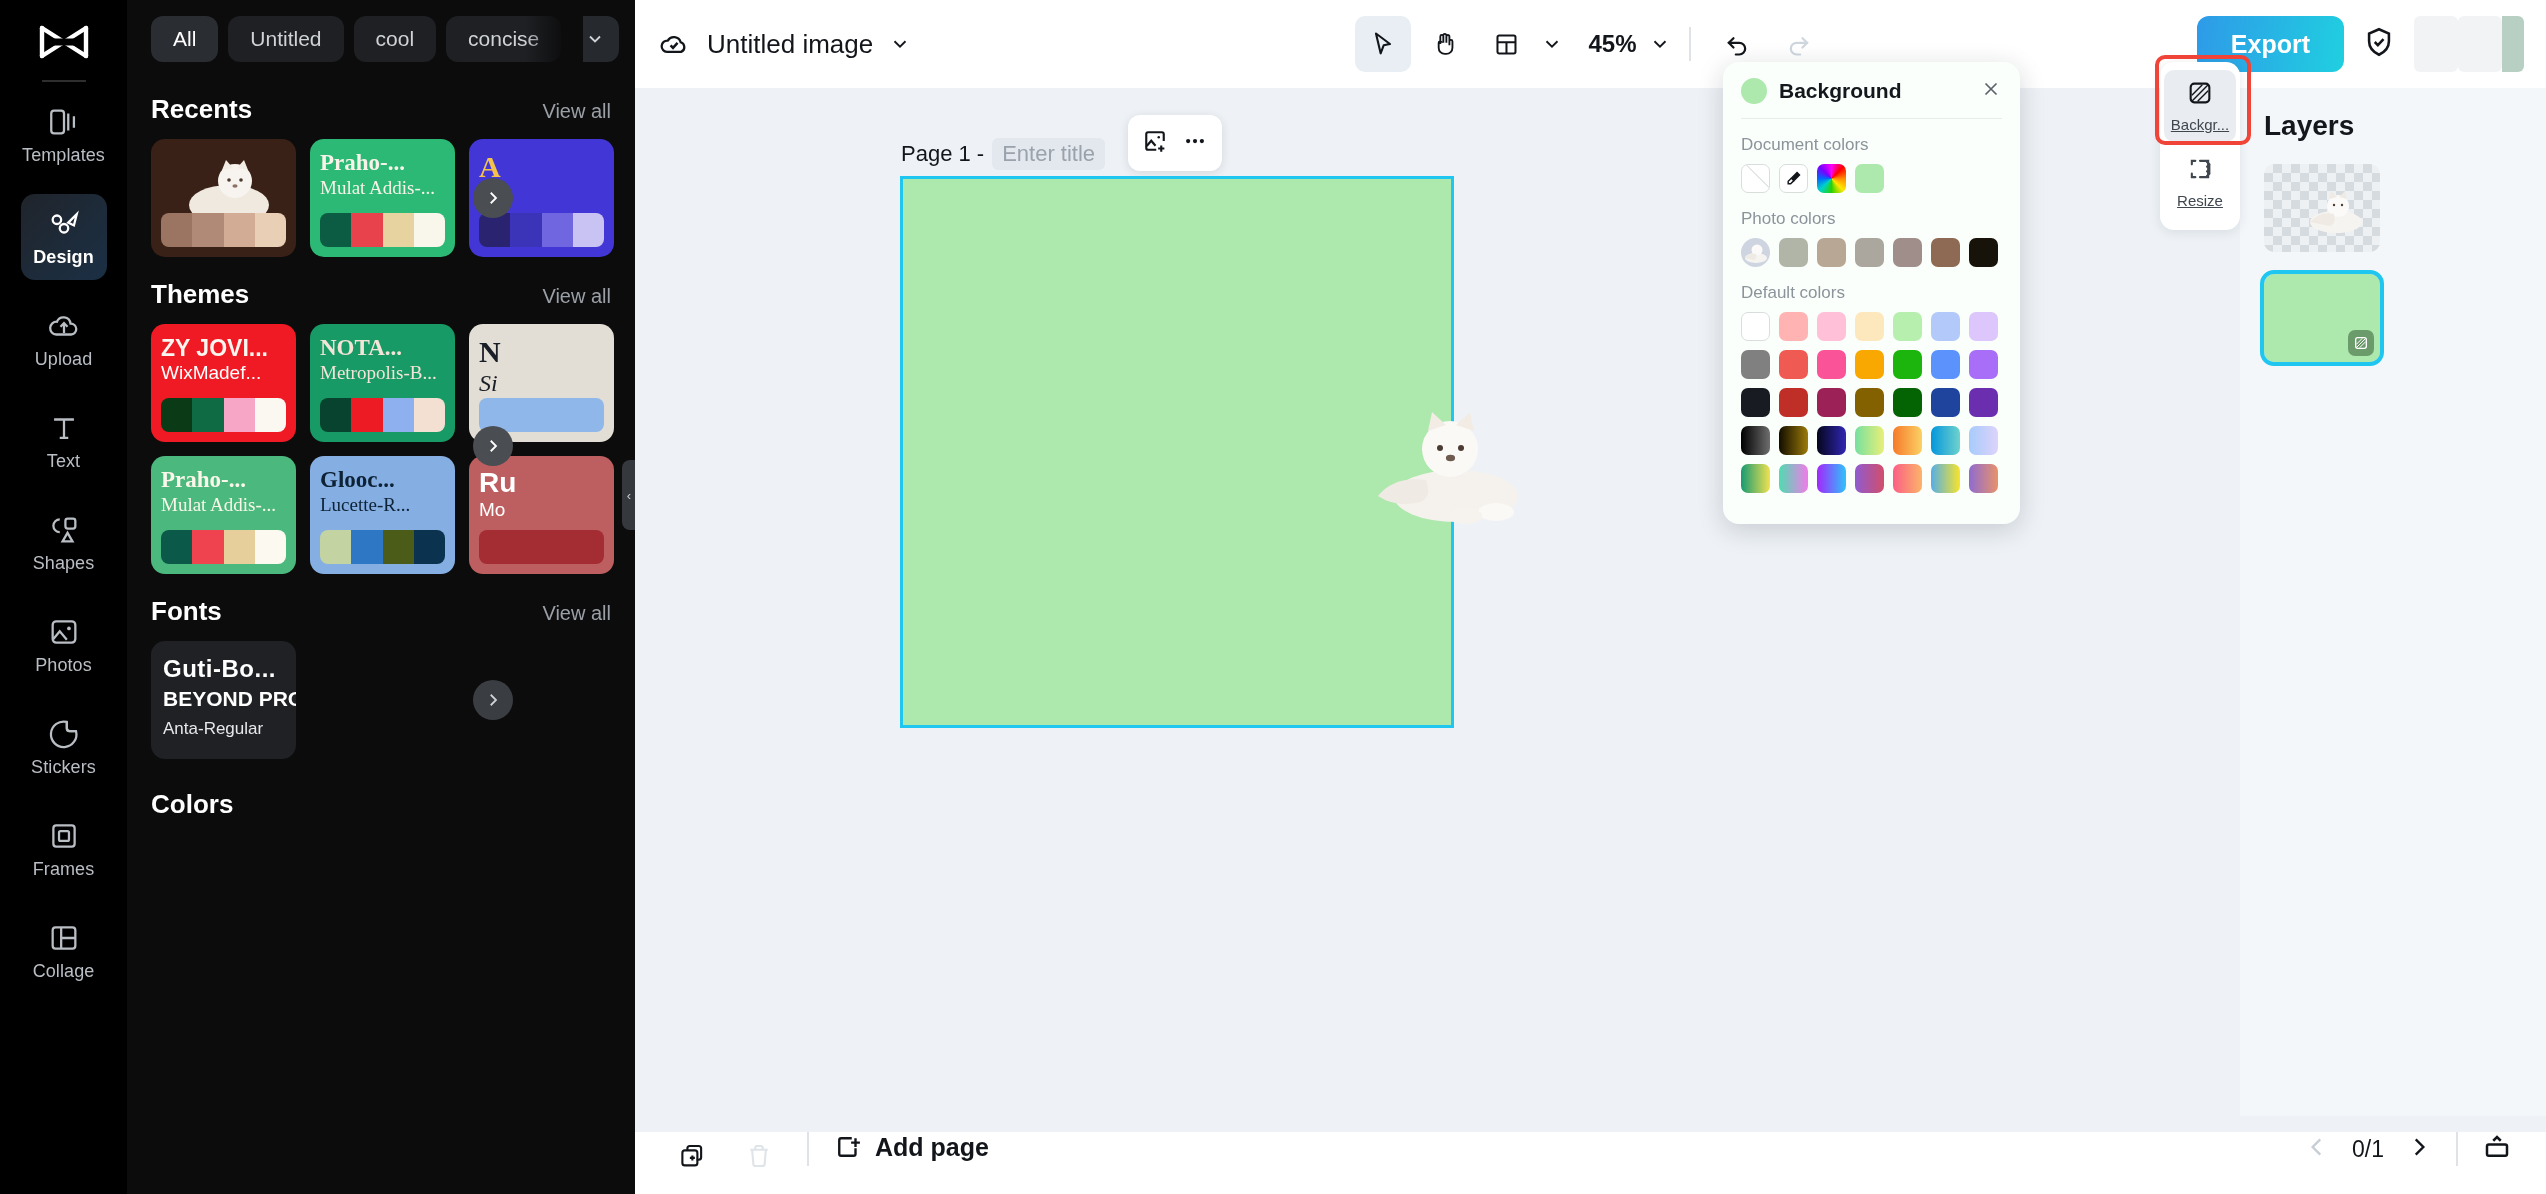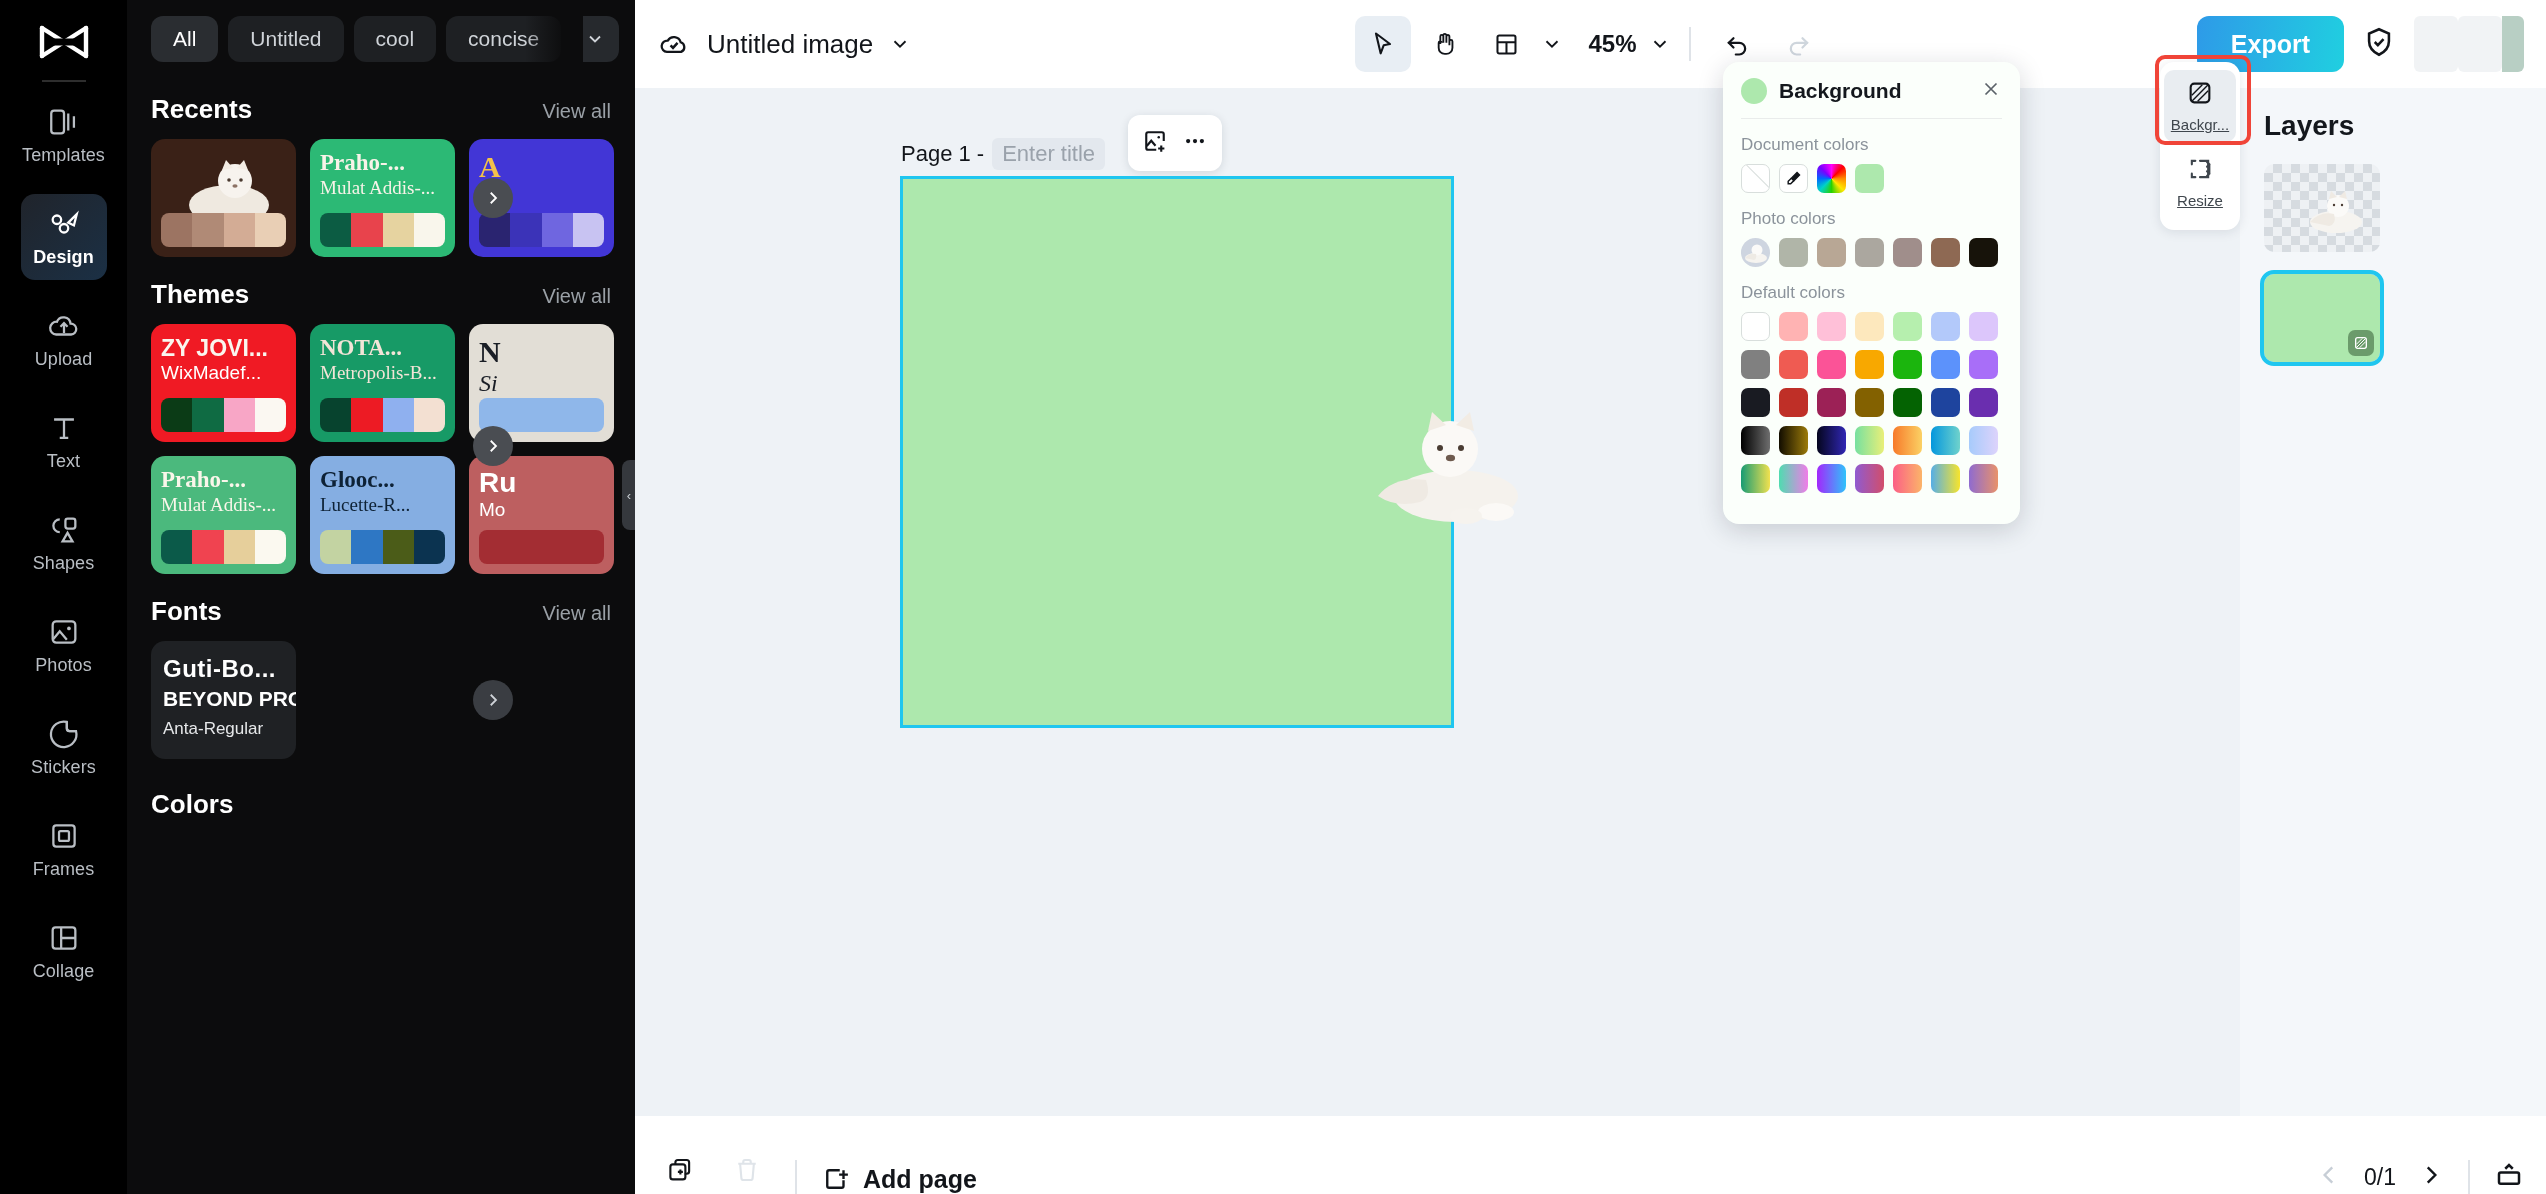--- a/index.html
+++ b/index.html
@@ -122,22 +122,22 @@
   .canvas-float {
     position:absolute; left: 493px; top: 27px; width: 94px; height: 56px;
     background:#fff; border-radius: 12px; display:flex; align-items:center; justify-content:center; gap: 10px;
     box-shadow: 0 2px 10px rgba(20,30,45,.12);
   }
   .dog {
     position:absolute; left: 455px; top: 225px; width: 180px; height: 135px;
   }
 
   .bottombar {
-    position:absolute; left:0; right:0; bottom:0; height: 78px; background:#fff;
-    display:flex; align-items:flex-end; padding: 0 22px; gap: 18px;
+    position:absolute; left:0; right:0; bottom:0; height: 62px; background:#fff;
+    display:flex; align-items:flex-start; padding: 0 34px; gap: 18px;
   }
   .bb-btn { width: 48px; height: 48px; display:flex; align-items:center; justify-content:center; cursor:pointer; border-radius:8px;}
   .addpage { display:flex; align-items:center; gap: 12px; font-size: 25px; font-weight:700; color:#12151a; cursor:pointer; }
   .bb-right { margin-left:auto; display:flex; align-items:center; gap: 22px; }
   .pageno { font-size: 23px; color:#12151a; }
 
   
   .bg-pop {
     position:absolute; left: 1088px; top: 62px; width: 297px; height: 462px;
     background: #fbfffb; border-radius: 16px; box-shadow: 0 6px 26px rgba(20,30,45,.18);

